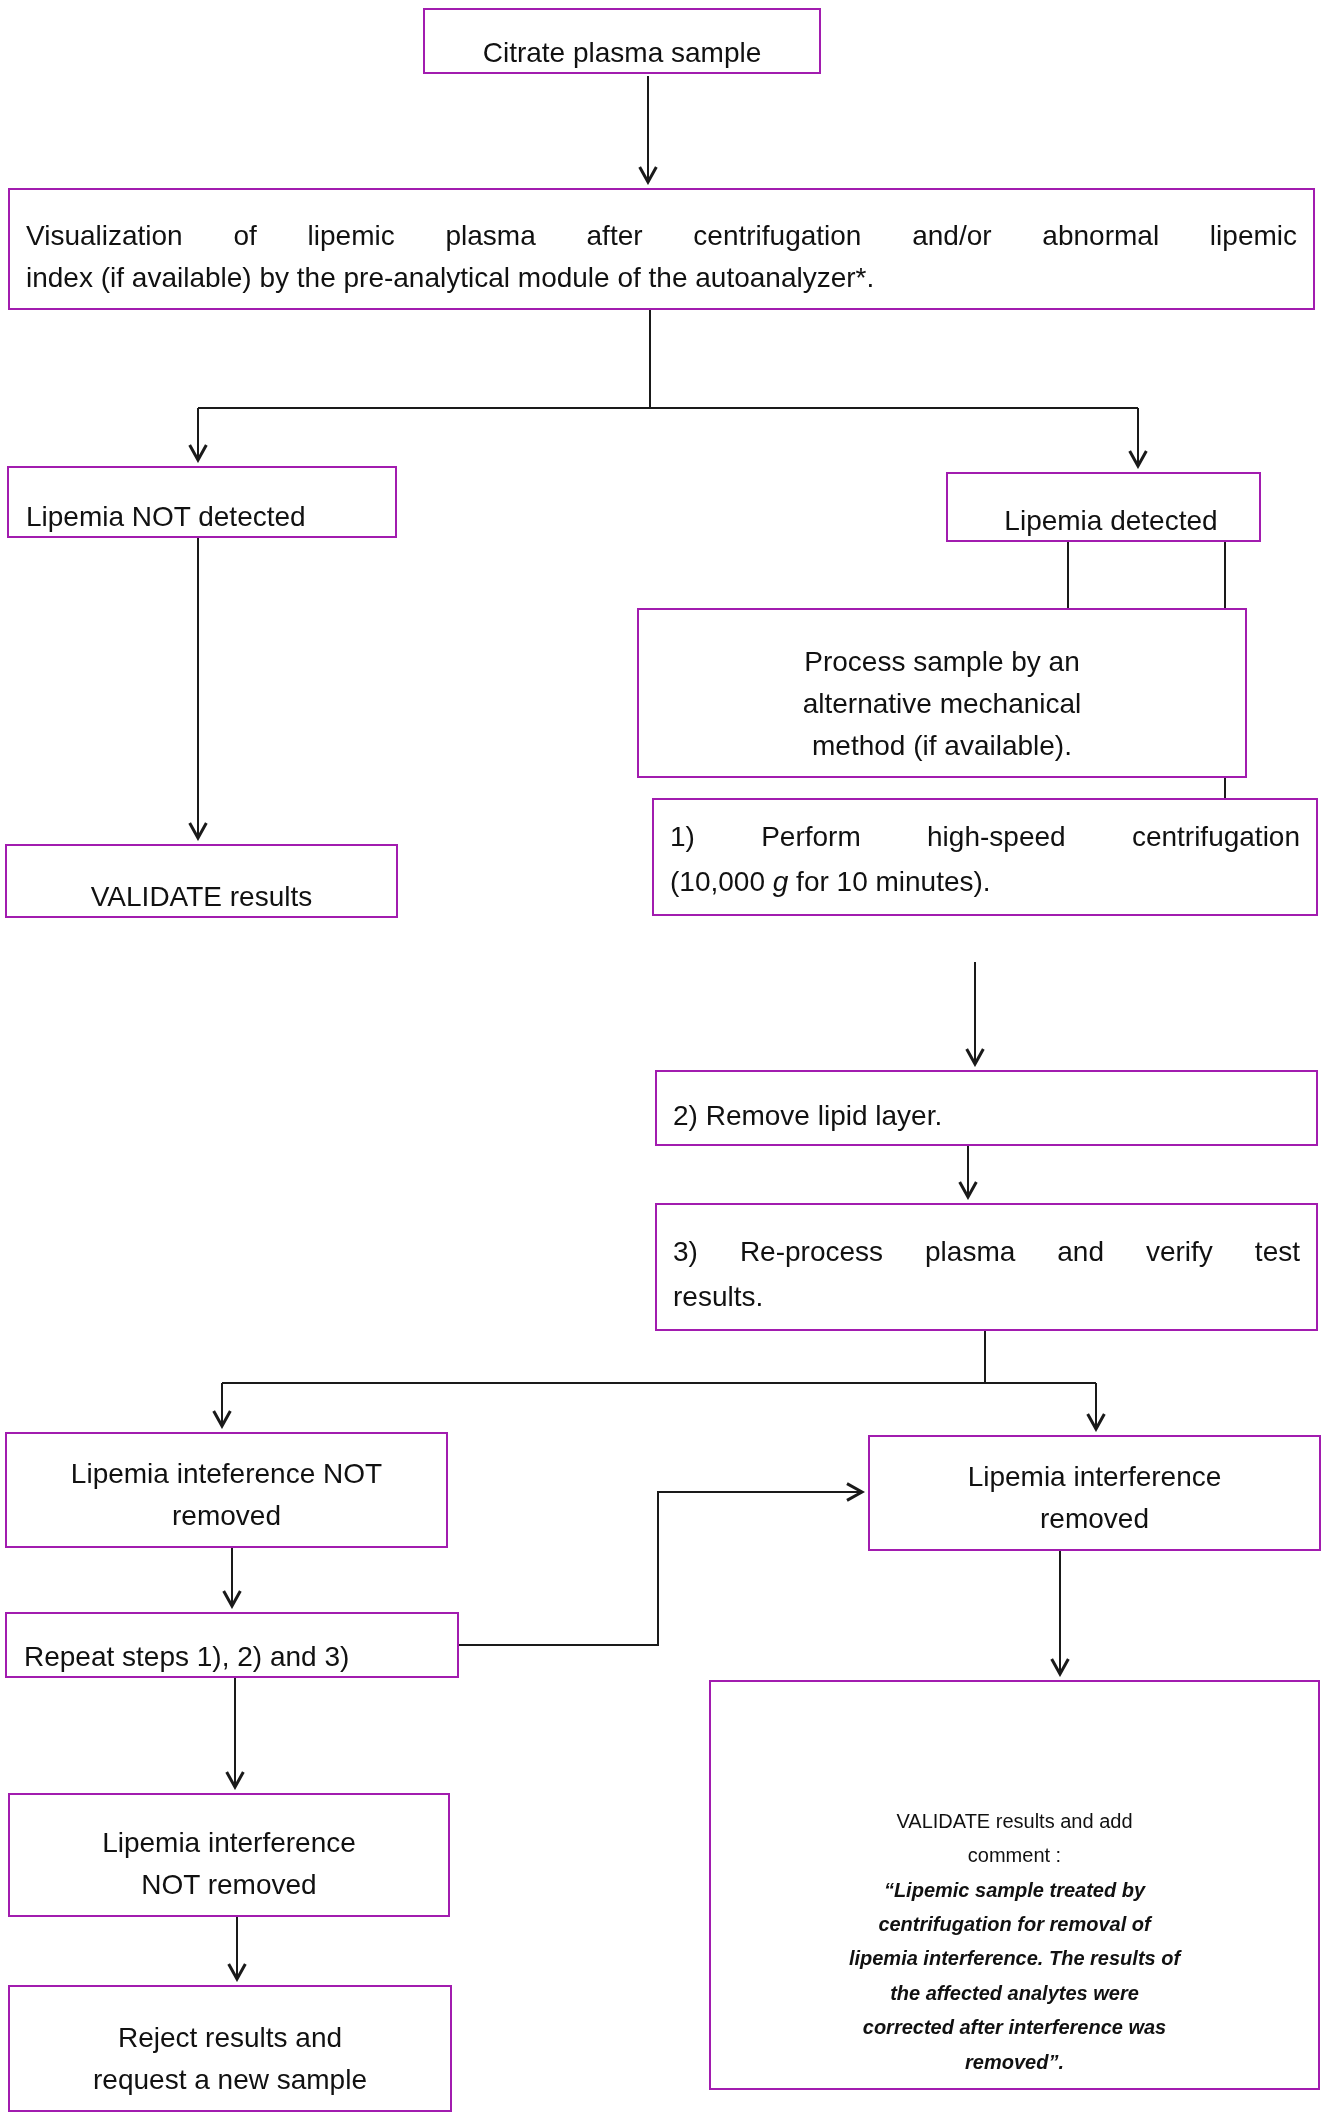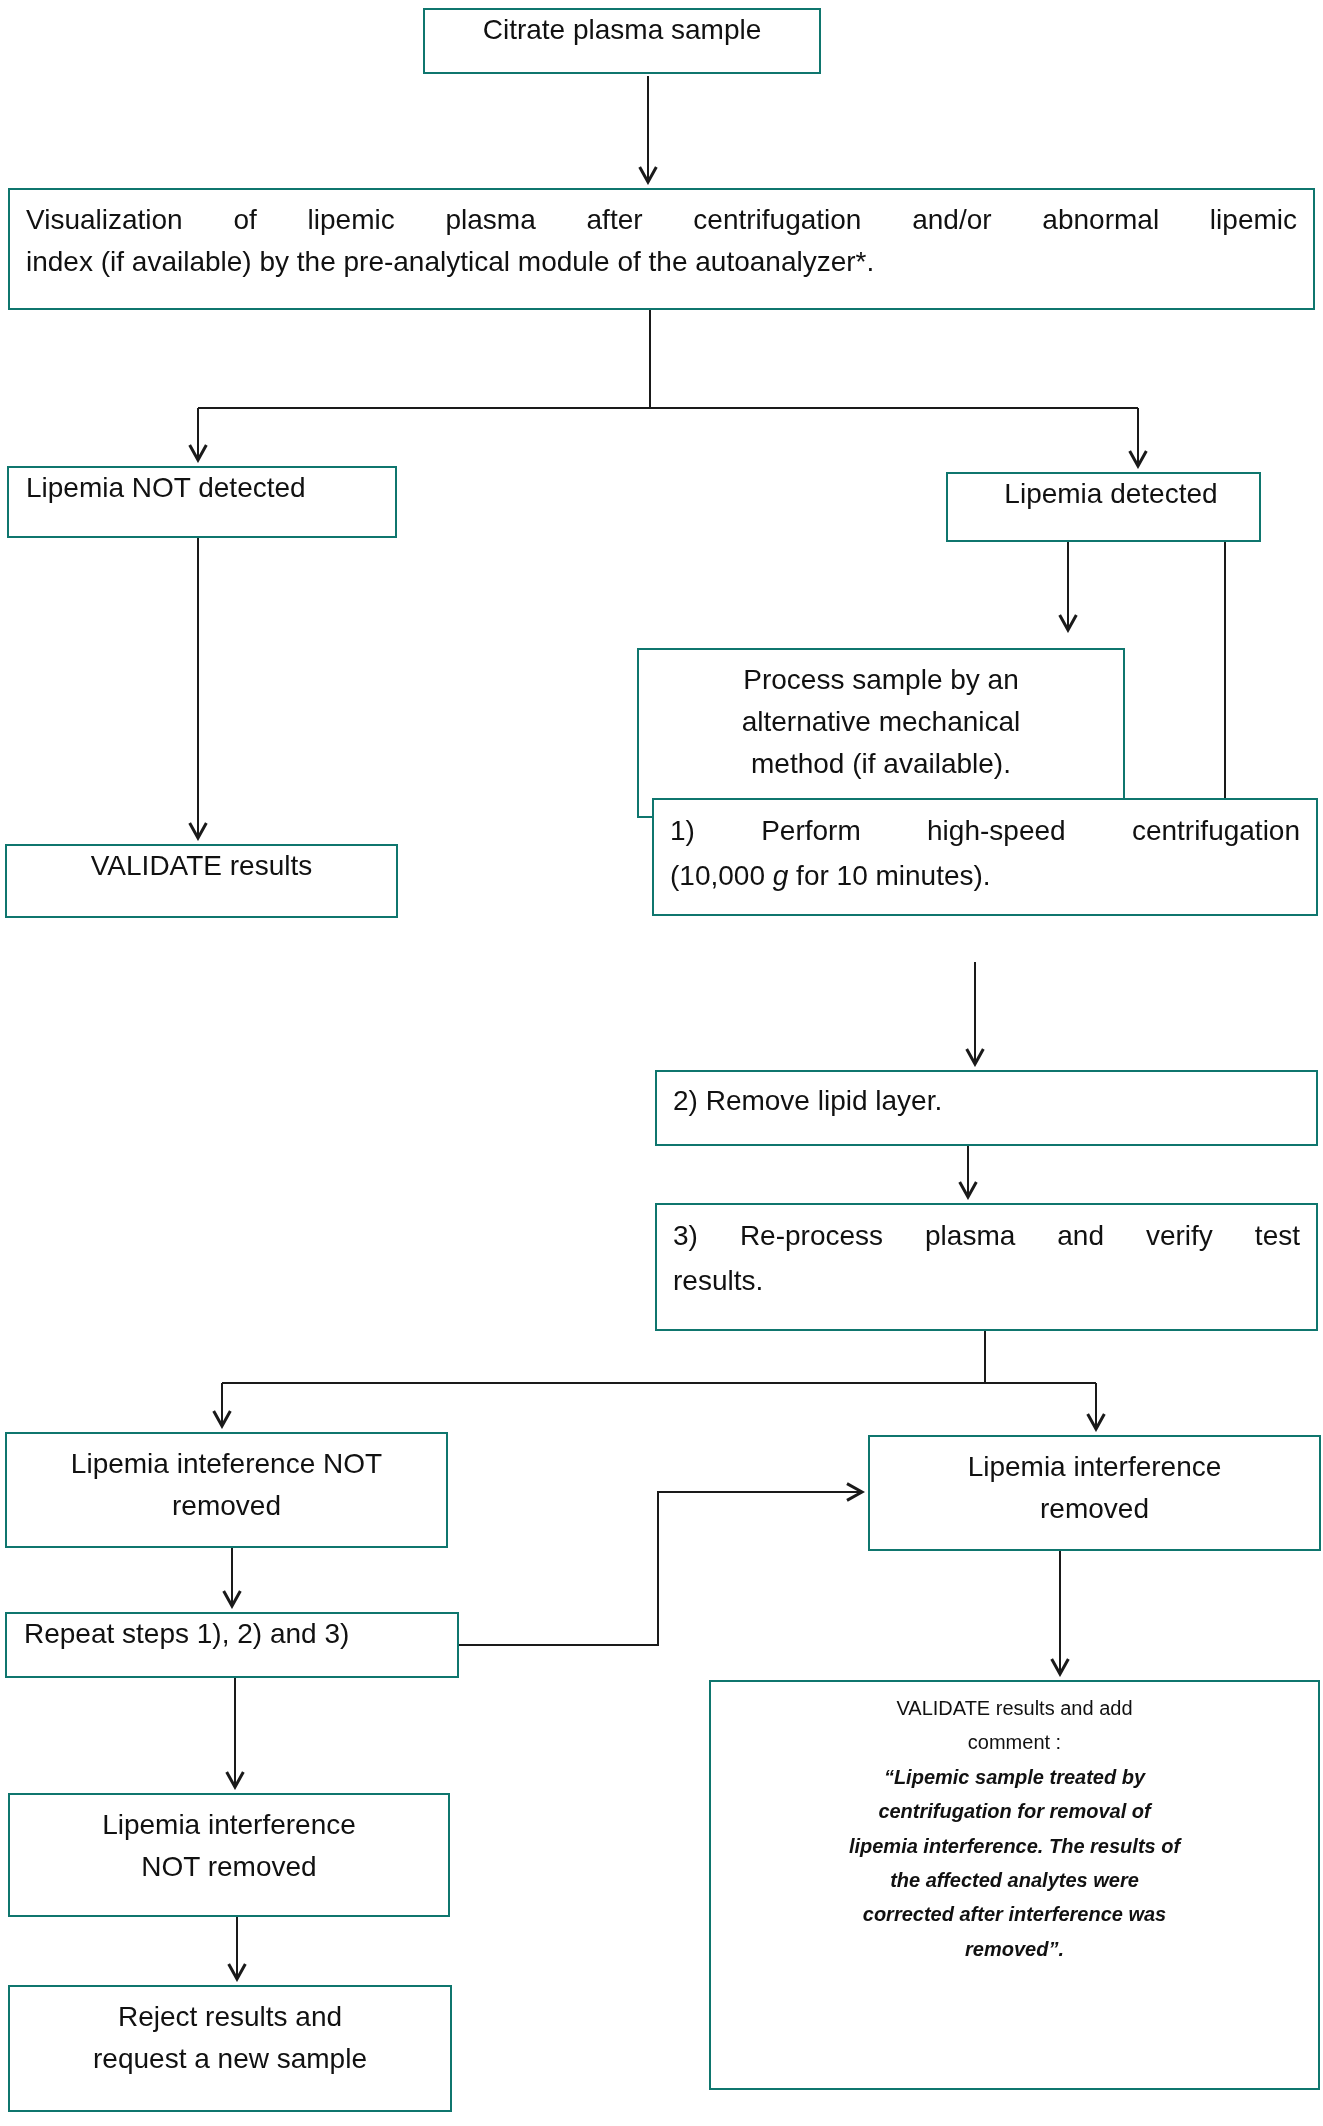--- a/index.html
+++ b/index.html
@@ -14,43 +14,43 @@
     font-size: 28px;
   }
   svg.connectors {
     position: absolute;
     left: 0; top: 0;
     width: 1323px; height: 2126px;
     pointer-events: none;
   }
   .node {
     position: absolute;
-    border: 2px solid #0f766e;
+    border: 2px solid #a21caf;
     background: #ffffff;
     display: flex;
     flex-direction: column;
-    justify-content: flex-start;
+    justify-content: flex-end;
     line-height: 1.4;
   }
   .node .ln { display: block; }
   .center { text-align: center; }
   .leftpad { padding-left: 17px; padding-right: 12px; text-align: left; }
   .padded { padding: 9px 16px; }
   .jl {
     text-align: justify;
     text-align-last: justify;
     text-justify: inter-word;
   }
   .it { font-style: italic; }
   .quote { font-style: italic; font-weight: bold; }
   #n-citrate      { left: 423px;  top: 8px;    width: 398px;  height: 66px; }
   #n-visual       { left: 8px;    top: 188px;  width: 1307px; height: 122px; line-height: 1.5; }
   #n-notdet       { left: 7px;    top: 466px;  width: 390px;  height: 72px; }
   #n-det          { left: 946px;  top: 472px;  width: 315px;  height: 70px; padding-left: 15px; }
-  #n-process      { left: 637px;  top: 648px;  width: 488px;  height: 170px; line-height: 1.5; }
+  #n-process      { left: 637px;  top: 608px;  width: 610px;  height: 170px; line-height: 1.5; }
   #n-validate1    { left: 5px;    top: 844px;  width: 393px;  height: 74px; }
   #n-step1        { left: 652px;  top: 798px;  width: 666px;  height: 118px; line-height: 1.6; }
   #n-step2        { left: 655px;  top: 1070px; width: 663px;  height: 76px; }
   #n-step3        { left: 655px;  top: 1203px; width: 663px;  height: 128px; line-height: 1.6; }
   #n-inr1         { left: 5px;    top: 1432px; width: 443px;  height: 116px; line-height: 1.5; }
   #n-removed      { left: 868px;  top: 1435px; width: 453px;  height: 116px; line-height: 1.5; }
   #n-repeat       { left: 5px;    top: 1612px; width: 454px;  height: 66px; }
   #n-inr2         { left: 8px;    top: 1793px; width: 442px;  height: 124px; line-height: 1.5; }
   #n-reject       { left: 8px;    top: 1985px; width: 444px;  height: 127px; line-height: 1.5; }
   #n-bigvalidate  { left: 709px;  top: 1680px; width: 611px;  height: 410px; font-size: 20px; line-height: 1.72; }

